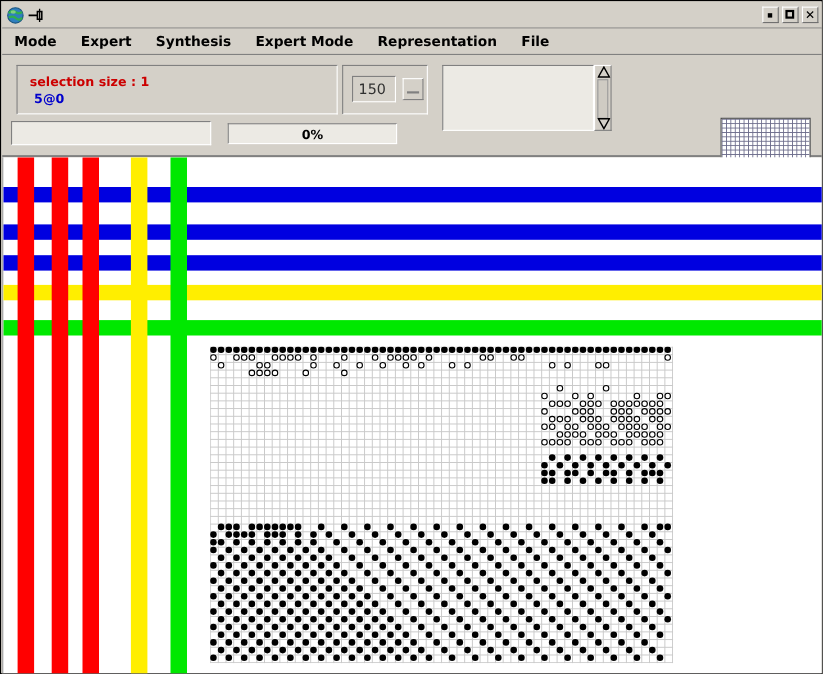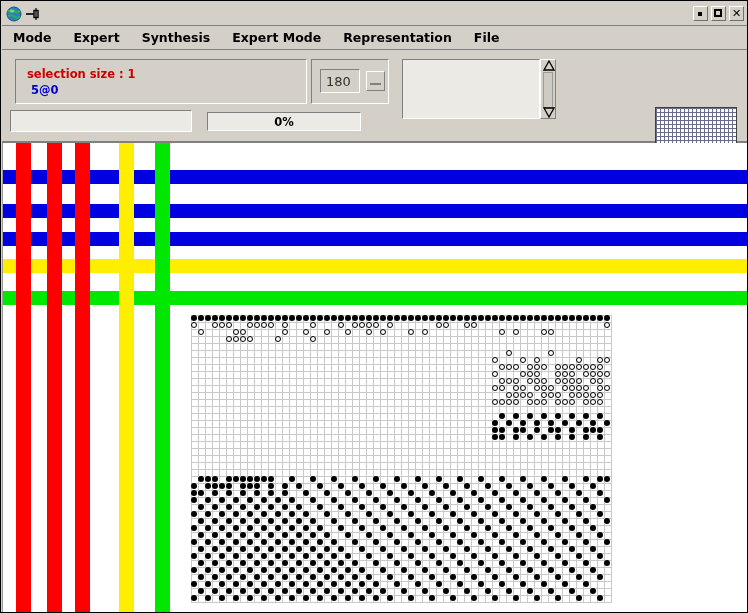--- a/index.html
+++ b/index.html
@@ -205,21 +205,21 @@
   </div>
 
   <div class="toolpanel">
 
     <div class="infobox sunken">
       <div class="sel-size">selection size : 1</div>
       <div class="sel-coord">5@0</div>
     </div>
 
     <div class="spinwrap sunken">
-      <div class="spin-field sunken">180</div>
+      <div class="spin-field sunken">150</div>
       <div class="spin-btn raised"></div>
     </div>
 
     <div class="listbox sunken"></div>
 
     <div class="scrollbar raised">
       <div class="sb-arrow sb-up">
         <svg width="12" height="11" viewBox="0 0 12 11">
             <polygon points="6,1 11,10 1,10" fill="none" stroke="#000" stroke-width="1.3"></polygon>
           </svg>

